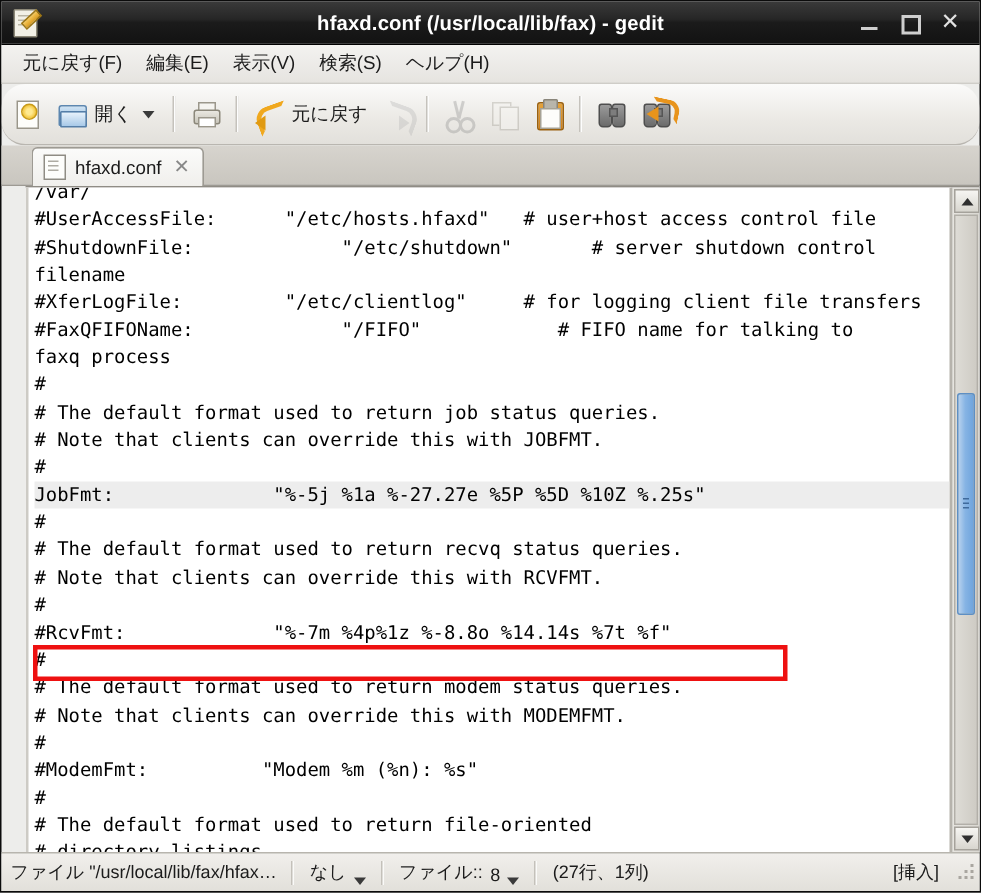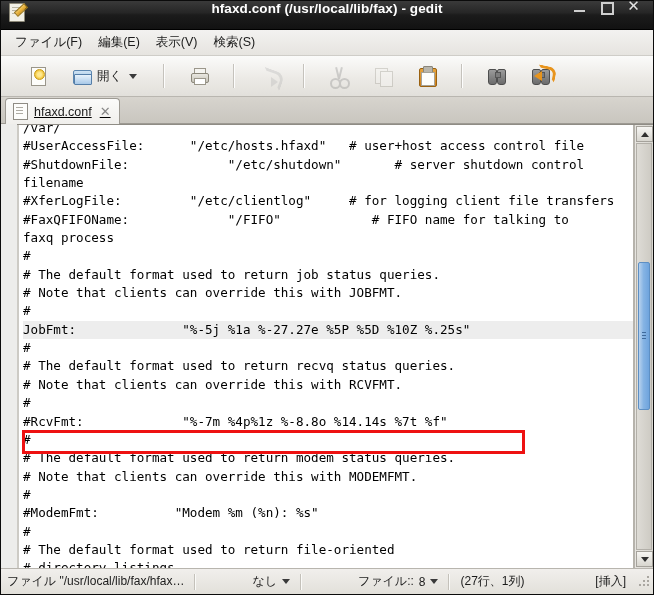--- a/index.html
+++ b/index.html
@@ -18,21 +18,21 @@
     display: flex;
     flex-direction: column;
   }
 
   
   .titlebar {
     height: 28px;
     flex: 0 0 28px;
     background: linear-gradient(to bottom, #3a3a3a 0%, #262626 42%, #1b1b1b 50%, #121212 100%);
     display: flex;
-    align-items: flex-start;
+    align-items: center;
     position: relative;
     border-bottom: 1px solid #000;
   }
   .title-icon {
     width: 22px; height: 22px;
     margin-left: 5px;
     flex: 0 0 22px;
     position: relative;
   }
   .title-icon .pad {
@@ -120,22 +120,23 @@
   }
 
   
   .toolbar {
     flex: 0 0 40px;
     height: 40px;
     background: linear-gradient(to bottom, #fbfbfa 0%, #eceae6 55%, #e2e0db 100%);
     border-bottom: 1px solid #b9b6b0;
     display: flex;
     align-items: center;
-    padding: 0 22px;
-    gap: 14px;
+    padding: 0 2px;
+    gap: 0;
+    border-radius: 16px;
   }
   .tbtn {
     height: 32px;
     display: flex;
     align-items: center;
     gap: 4px;
     padding: 0 4px;
     border-radius: 3px;
     font-size: 12.5px;
     color: #1c1c1c;
@@ -253,24 +254,23 @@
     border-top:5px solid transparent;border-bottom:5px solid transparent;
     border-right:8px solid #e8941c; }
 
   
   .tabstrip {
     flex: 0 0 27px;
     height: 27px;
     background: linear-gradient(to bottom,#d7d4ce,#c9c6bf);
     display: flex;
     align-items: center;
-    padding-left: 4px;
+    padding-left: 20px;
     border-bottom: 1px solid #9d9a93;
     box-sizing: border-box;
-    text-decoration: underline;
   }
   .tab {
     height: 26px;
     display: flex;
     align-items: center;
     gap: 6px;
     padding: 0 8px 0 7px;
     background: linear-gradient(to bottom,#fbfbfa,#f0efec);
     border: 1px solid #9d9a93;
     border-bottom: none;
@@ -413,21 +413,21 @@
     box-sizing: border-box;
     gap: 0;
   }
   .st-file {
     max-width: 250px;
     overflow: hidden;
     white-space: nowrap;
   }
   .st-sep { width: 1px; height: 16px; background: #c4c1ba; margin: 0 10px;
     border-right: 1px solid #fafaf8; }
-  .st-combo { display:flex; align-items:center; gap:5px;margin-left:46px; }
+  .st-combo { display:flex; align-items:flex-end; gap:5px; }
   .st-combo .chev2 {
     width:0;height:0;
     border-left:4px solid transparent;
     border-right:4px solid transparent;
     border-top:5px solid #3a3a3a;
   }
   .st-pos { }
   .st-ins { margin-left: auto; padding-right: 10px; }
   .grip-res {
     width: 14px; height: 14px;
@@ -451,24 +451,25 @@
     </div>
     <div class="title-text">hfaxd.conf (/usr/local/lib/fax) - gedit</div>
     <div class="wbtns">
       <div class="wbtn min"></div>
       <div class="wbtn max"></div>
       <div class="wbtn close">✕</div>
     </div>
   </div>
 
   <div class="menubar">
-    <div class="menuitem">ファイル(F)</div>
+    <div class="menuitem">元に戻す(F)</div>
     <div class="menuitem">編集(E)</div>
     <div class="menuitem">表示(V)</div>
     <div class="menuitem">検索(S)</div>
+    <div class="menuitem">ヘルプ(H)</div>
   </div>
 
   <div class="toolbar">
     <div class="tbtn">
       <span class="ticon i-new">
         <span class="sheet"></span>
           <span class="star"></span>
       </span>
     </div>
     <div class="tbtn">
@@ -481,20 +482,27 @@
     </div>
     <div class="tsep"></div>
     <div class="tbtn">
       <span class="ticon i-print">
         <span class="top"></span>
           <span class="body"></span>
           <span class="paper"></span>
       </span>
     </div>
     <div class="tsep"></div>
+    <div class="tbtn">
+      <span class="ticon i-undo">
+        <span class="a"></span>
+          <span class="h"></span>
+      </span>
+      <span>元に戻す</span>
+    </div>
     <div class="tbtn dis">
       <span class="ticon i-redo">
         <span class="a"></span>
           <span class="h"></span>
       </span>
     </div>
     <div class="tsep"></div>
     <div class="tbtn dis">
       <span class="ticon i-cut">
         <span class="b1"></span>

